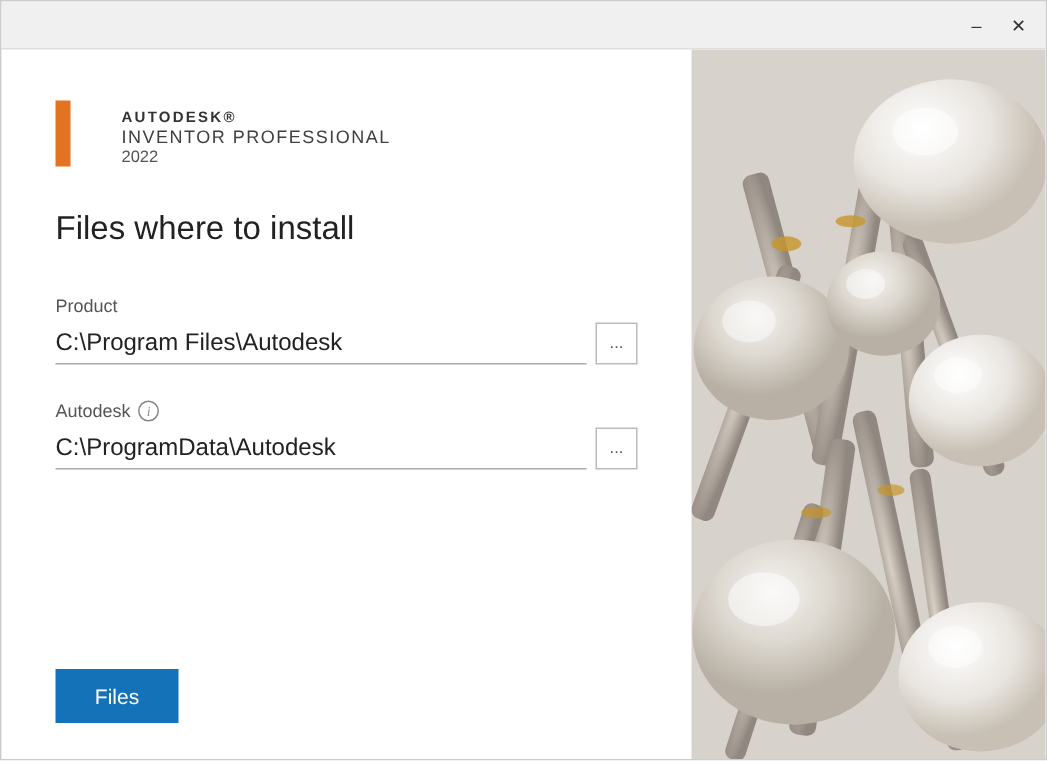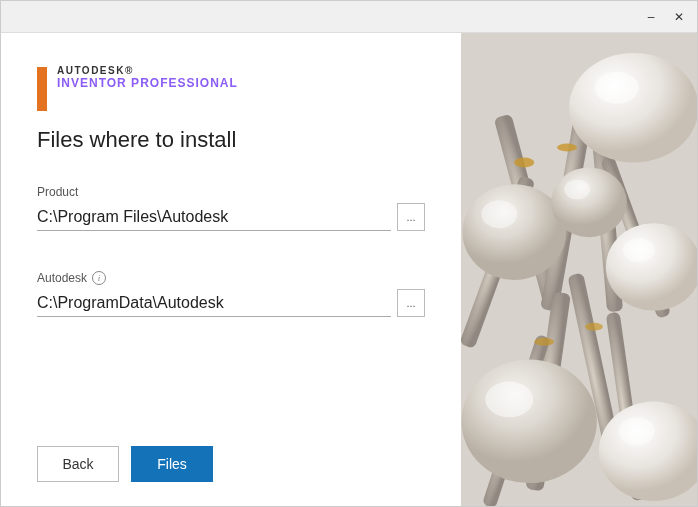--- a/index.html
+++ b/index.html
@@ -63,22 +63,23 @@
     .right-panel {
       flex: 1;
       background: #e8e4df;
       position: relative;
       overflow: hidden;
     }
 
     
     .logo-area {
       display: flex;
-      align-items: flex-start;
-      margin-bottom: 16px;
+      align-items: flex-end;
+      margin-bottom: 28px;
+      gap: 24px;
     }
 
     .logo-icon {
       width: 10px;
       height: 44px;
       background: #E37320;
       margin-right: 10px;
       flex-shrink: 0;
       margin-top: 2px;
     }
@@ -91,41 +92,41 @@
     .autodesk-text {
       font-size: 10px;
       font-weight: 600;
       letter-spacing: 1.5px;
       color: #333;
       text-transform: uppercase;
     }
 
     .product-name {
       font-size: 12px;
-      font-weight: 700;
+      font-weight: 400;
       letter-spacing: 1px;
-      color: #8b5cf6;
+      color: #404040;
       text-transform: uppercase;
     }
 
     .product-year {
       font-size: 11px;
       color: #555;
       margin-top: 1px;
     }
 
     .main-title {
       font-size: 22px;
       font-weight: 300;
       color: #222;
       margin-bottom: 32px;
     }
 
     .form-section {
-      margin-bottom: 40px;
+      margin-bottom: 24px;
     }
 
     .field-label {
       font-size: 12px;
       color: #555;
       margin-bottom: 4px;
       display: flex;
       align-items: center;
       gap: 5px;
     }
@@ -229,20 +230,21 @@
 
   <div class="content-area">
 
     <div class="left-panel">
 
       <div class="logo-area">
         <div class="logo-icon"></div>
         <div class="logo-text">
           <span class="autodesk-text">AUTODESK®</span>
           <span class="product-name">INVENTOR PROFESSIONAL</span>
+          <span class="product-year">2022</span>
         </div>
       </div>
 
       <h1 class="main-title">Files where to install</h1>
 
       <div class="form-section">
         <div class="field-label">
           <span>Product</span>
         </div>
         <div class="field-row">
@@ -258,21 +260,20 @@
         </div>
         <div class="field-row">
           <input class="field-input" type="text" value="C:\ProgramData\Autodesk" style="">
           <button class="browse-btn">...</button>
         </div>
       </div>
 
       <div class="spacer"></div>
 
       <div class="button-row">
-        <button class="btn-back">Back</button>
         <button class="btn-next">Files</button>
       </div>
     </div>
 
     <div class="right-panel">
 
       <svg viewBox="0 0 240 475" xmlns="http://www.w3.org/2000/svg" preserveAspectRatio="xMidYMid slice">
         <defs>
           <radialGradient id="sphereGrad1" cx="35%" cy="30%" r="60%">
             <stop offset="0%" stop-color="#ffffff"></stop>

